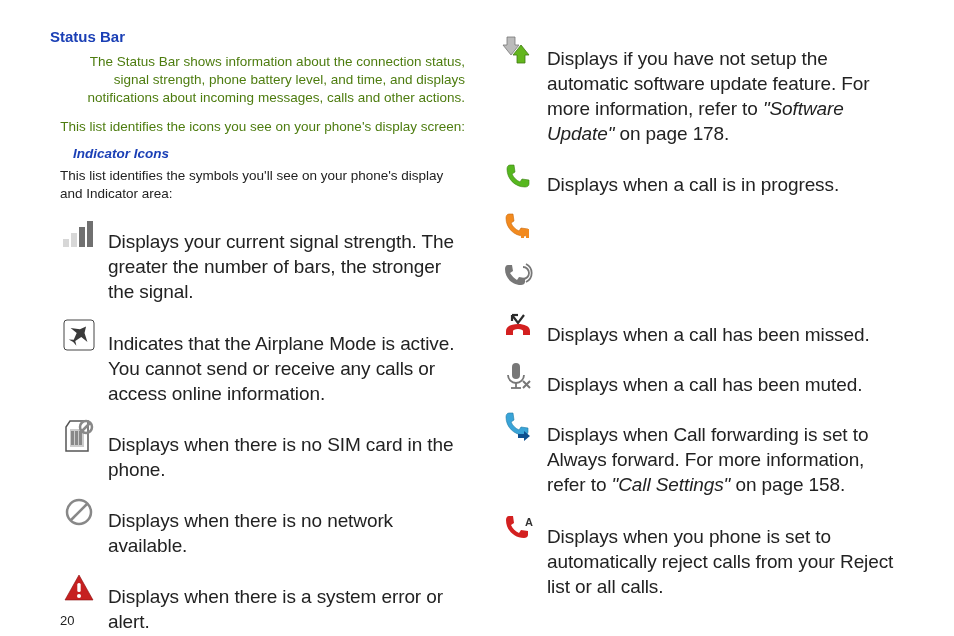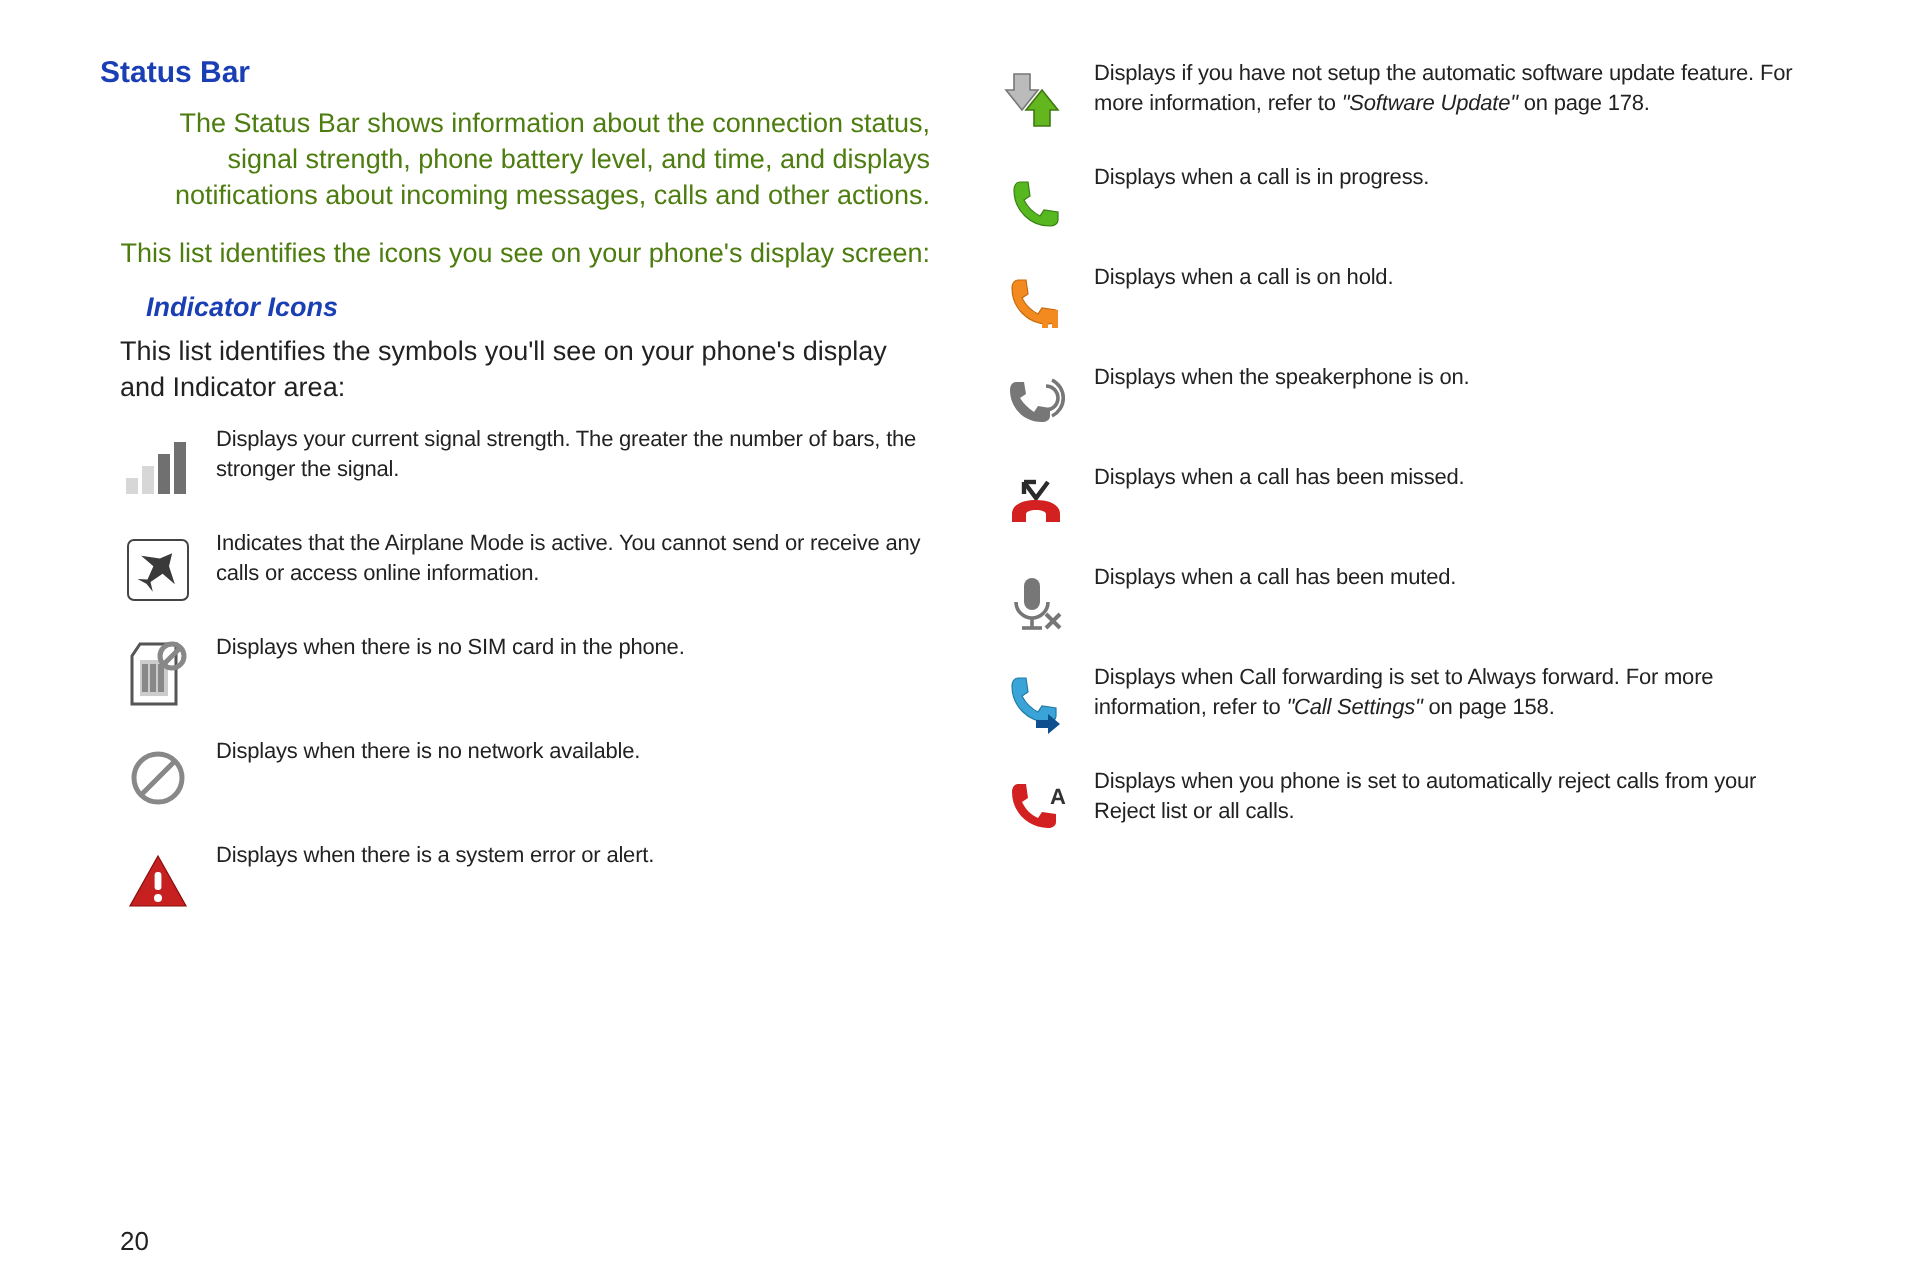--- a/index.html
+++ b/index.html
@@ -54,24 +54,25 @@
   .icon-row.tight { min-height: 40px; margin-bottom: 6px; }
   .icon-cell {
     flex: 0 0 58px;
     display: flex;
     align-items: center;
     justify-content: center;
     height: 44px;
   }
   .desc-cell {
     flex: 1;
-    font-size: 11px;
+    font-size: 19px;
     line-height: 1.32;
     letter-spacing: -0.1px;
     padding-top: 2px;
+    margin-top: 16px;
   }
   .ref { font-style: italic; }
   .page-num {
     position: absolute;
     bottom: 8px;
     left: 60px;
     font-size: 13px;
     color: #222;
   }
   svg { display: block; }
@@ -173,32 +174,30 @@
     </div>
 
     <div class="icon-row tight">
       <div class="icon-cell">
         <svg width="30" height="30" viewBox="0 0 30 30">
           <path d="M6 3 C4 3 3 5 3 7 C3 17 11 25 21 25 C23 25 25 24 25 22 L25 18 L18 17 L16 20 C12 18 10 16 8 12 L11 10 L10 3 Z" fill="#f28a1f" stroke="#c8680c" stroke-width="0.6"></path>
           <rect x="18" y="18" width="3" height="9" fill="#f28a1f"></rect>
           <rect x="23" y="18" width="3" height="9" fill="#f28a1f"></rect>
         </svg>
       </div>
-      <div class="desc-cell">Displays when a call is on hold.</div>
     </div>
 
     <div class="icon-row tight">
       <div class="icon-cell">
         <svg width="30" height="30" viewBox="0 0 30 30">
           <path d="M5 4 C3 4 2 6 2 8 C2 17 9 24 18 24 C20 24 22 23 22 21 L22 17 L16 16 L14 19 C11 17 9 15 7 12 L10 10 L9 4 Z" fill="#777"></path>
           <path d="M20 6 A6 6 0 0 1 20 18" fill="none" stroke="#777" stroke-width="1.8"></path>
           <path d="M23 3 A10 10 0 0 1 23 21" fill="none" stroke="#777" stroke-width="1.8"></path>
         </svg>
       </div>
-      <div class="desc-cell">Displays when the speakerphone is on.</div>
     </div>
 
     <div class="icon-row tight">
       <div class="icon-cell">
         <svg width="32" height="30" viewBox="0 0 32 30">
           <path d="M10 4 L16 12 L22 4" fill="none" stroke="#2b2b2b" stroke-width="2.2"></path>
           <path d="M10 4 L10 10" stroke="#2b2b2b" stroke-width="2.2"></path>
           <path d="M10 4 L16 4" stroke="#2b2b2b" stroke-width="2.2"></path>
           <path d="M4 20 C4 15 10 13 16 13 C22 13 28 15 28 20 L28 24 L21 24 L21 20 C21 19 19 18 16 18 C13 18 11 19 11 20 L11 24 L4 24 Z" fill="#d32020"></path>
         </svg>

